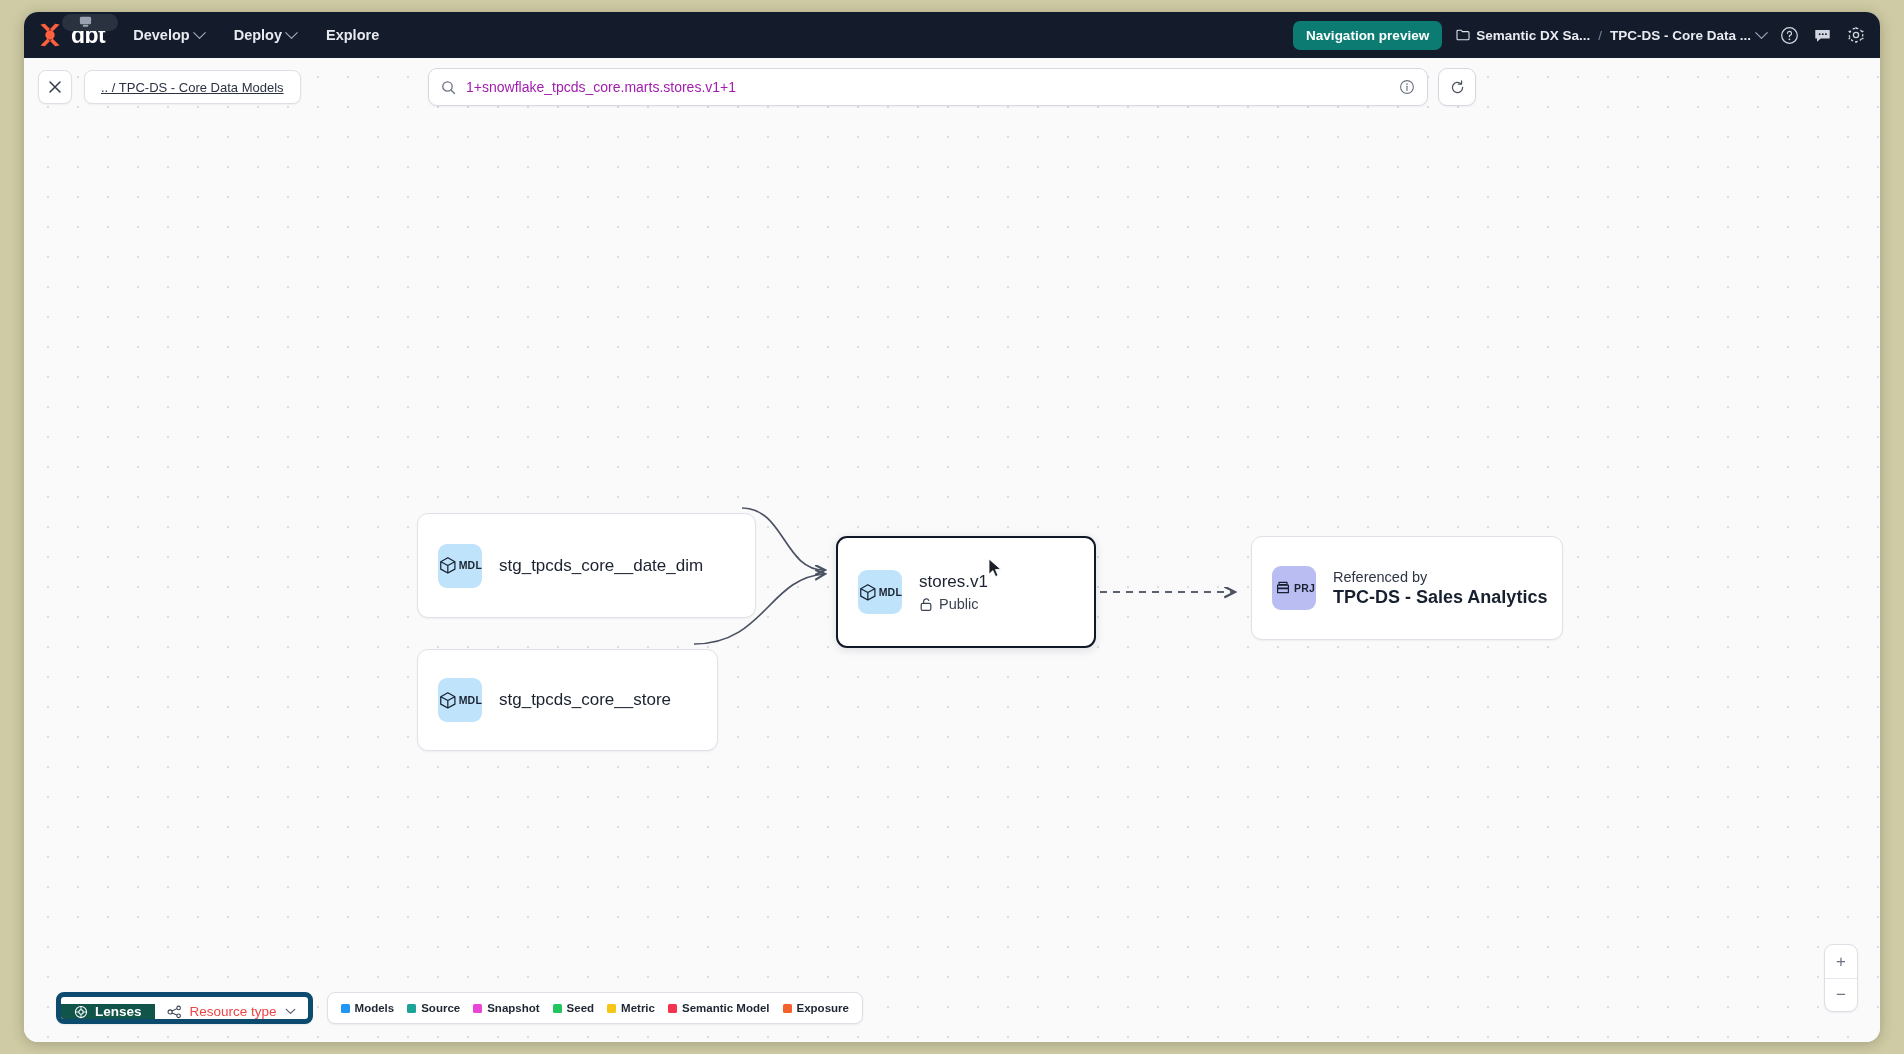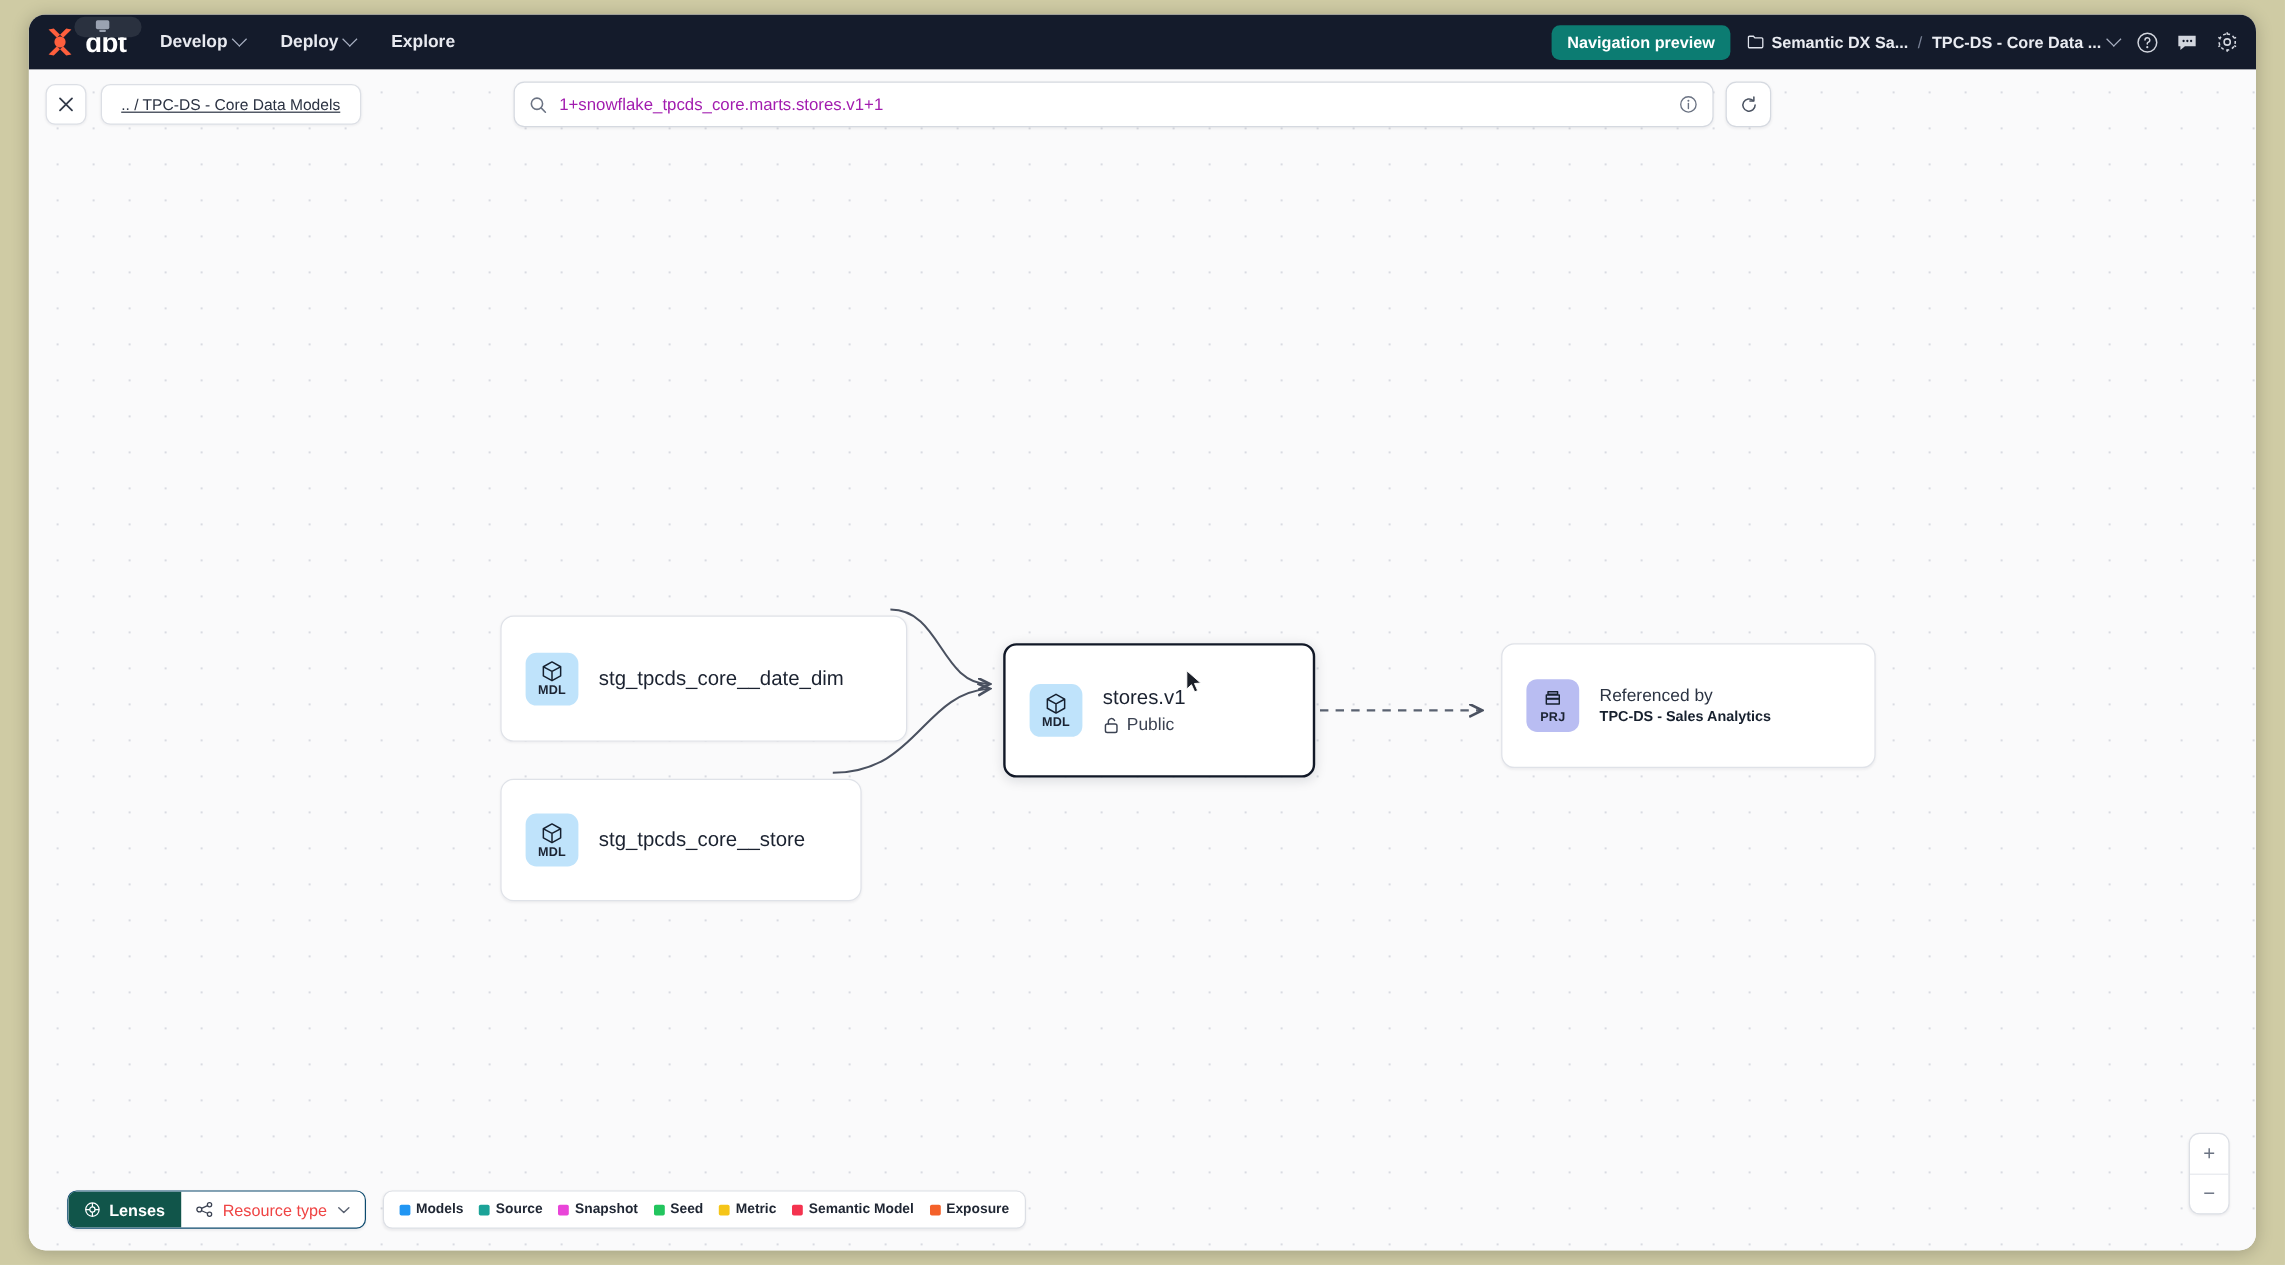--- a/index.html
+++ b/index.html
@@ -97,34 +97,34 @@
   #edges { position:absolute; inset:0; width:100%; height:100%; }
 
   .node {
     position:absolute; background:#fff; border:1px solid #dfe2e8; border-radius:11px;
     display:flex; align-items:center; gap:17px; padding:0 20px;
     cursor:pointer; box-shadow:0 1px 2px rgba(16,24,40,.05);
   }
   .node.selected { border:2.2px solid #111827; box-shadow:0 2px 10px rgba(16,24,40,.13); }
   .badge {
     width:44px; height:44px; border-radius:9px; flex:none;
-    display:flex; flex-direction:column; align-items:center; justify-content:center; gap:1px;
+    display:flex; flex-direction:row; align-items:center; justify-content:center; gap:1px;
   }
   .badge.mdl { background:#bfe3fb; }
   .badge.prj { background:#b9bdf2; }
   .badge .lbl { font-size:10.5px; font-weight:700; color:#1b2332; letter-spacing:.2px; line-height:1; }
   .node-title { font-size:17px; color:#1b2230; font-weight:500; white-space:nowrap; }
   .node-sub { display:flex; align-items:center; gap:6px; font-size:14.5px; color:#3b4252; margin-top:4px; }
   .node-kicker { font-size:14.5px; color:#2c3443; }
-  .node-strong { font-size:12px; color:#17202e; font-weight:600; white-space:nowrap; margin-top:2px; }
+  .node-strong { font-size:18px; color:#17202e; font-weight:600; white-space:nowrap; margin-top:2px; }
 
   
   #bottombar { position:absolute; left:32px; bottom:18px; display:flex; align-items:center; gap:14px; z-index:6; }
-  .seg-group { display:flex; background:#fff; border:1px solid #0c4a6e; border-radius:8px; overflow:hidden;
-               box-shadow:0 1px 2px rgba(16,24,40,.06); height:32px; }
+  .seg-group { display:flex; background:#fff; border:5px solid #0c4a6e; border-radius:8px; overflow:hidden;
+               box-shadow:0 1px 2px rgba(16,24,40,.06); height:32px;align-items:flex-end; }
   .seg.lenses { background:#11554a; color:#fff; display:flex; align-items:center; gap:7px;
                 padding:0 13px; font-size:13.5px; font-weight:600; cursor:pointer; }
   .seg.restype { display:flex; align-items:center; gap:8px; padding:0 12px; font-size:13.5px;
                  color:#ef4444; cursor:pointer; }
   .legend { background:#fff; border:1px solid #dcdfe5; border-radius:8px; height:32px;
             display:flex; align-items:center; gap:13px; padding:0 13px;
             box-shadow:0 1px 2px rgba(16,24,40,.06); }
   .legend-item { display:flex; align-items:center; gap:5px; font-size:11.5px; color:#1f2633; font-weight:600; }
   .swatch { width:9px; height:9px; border-radius:1.5px; display:block; }
 

